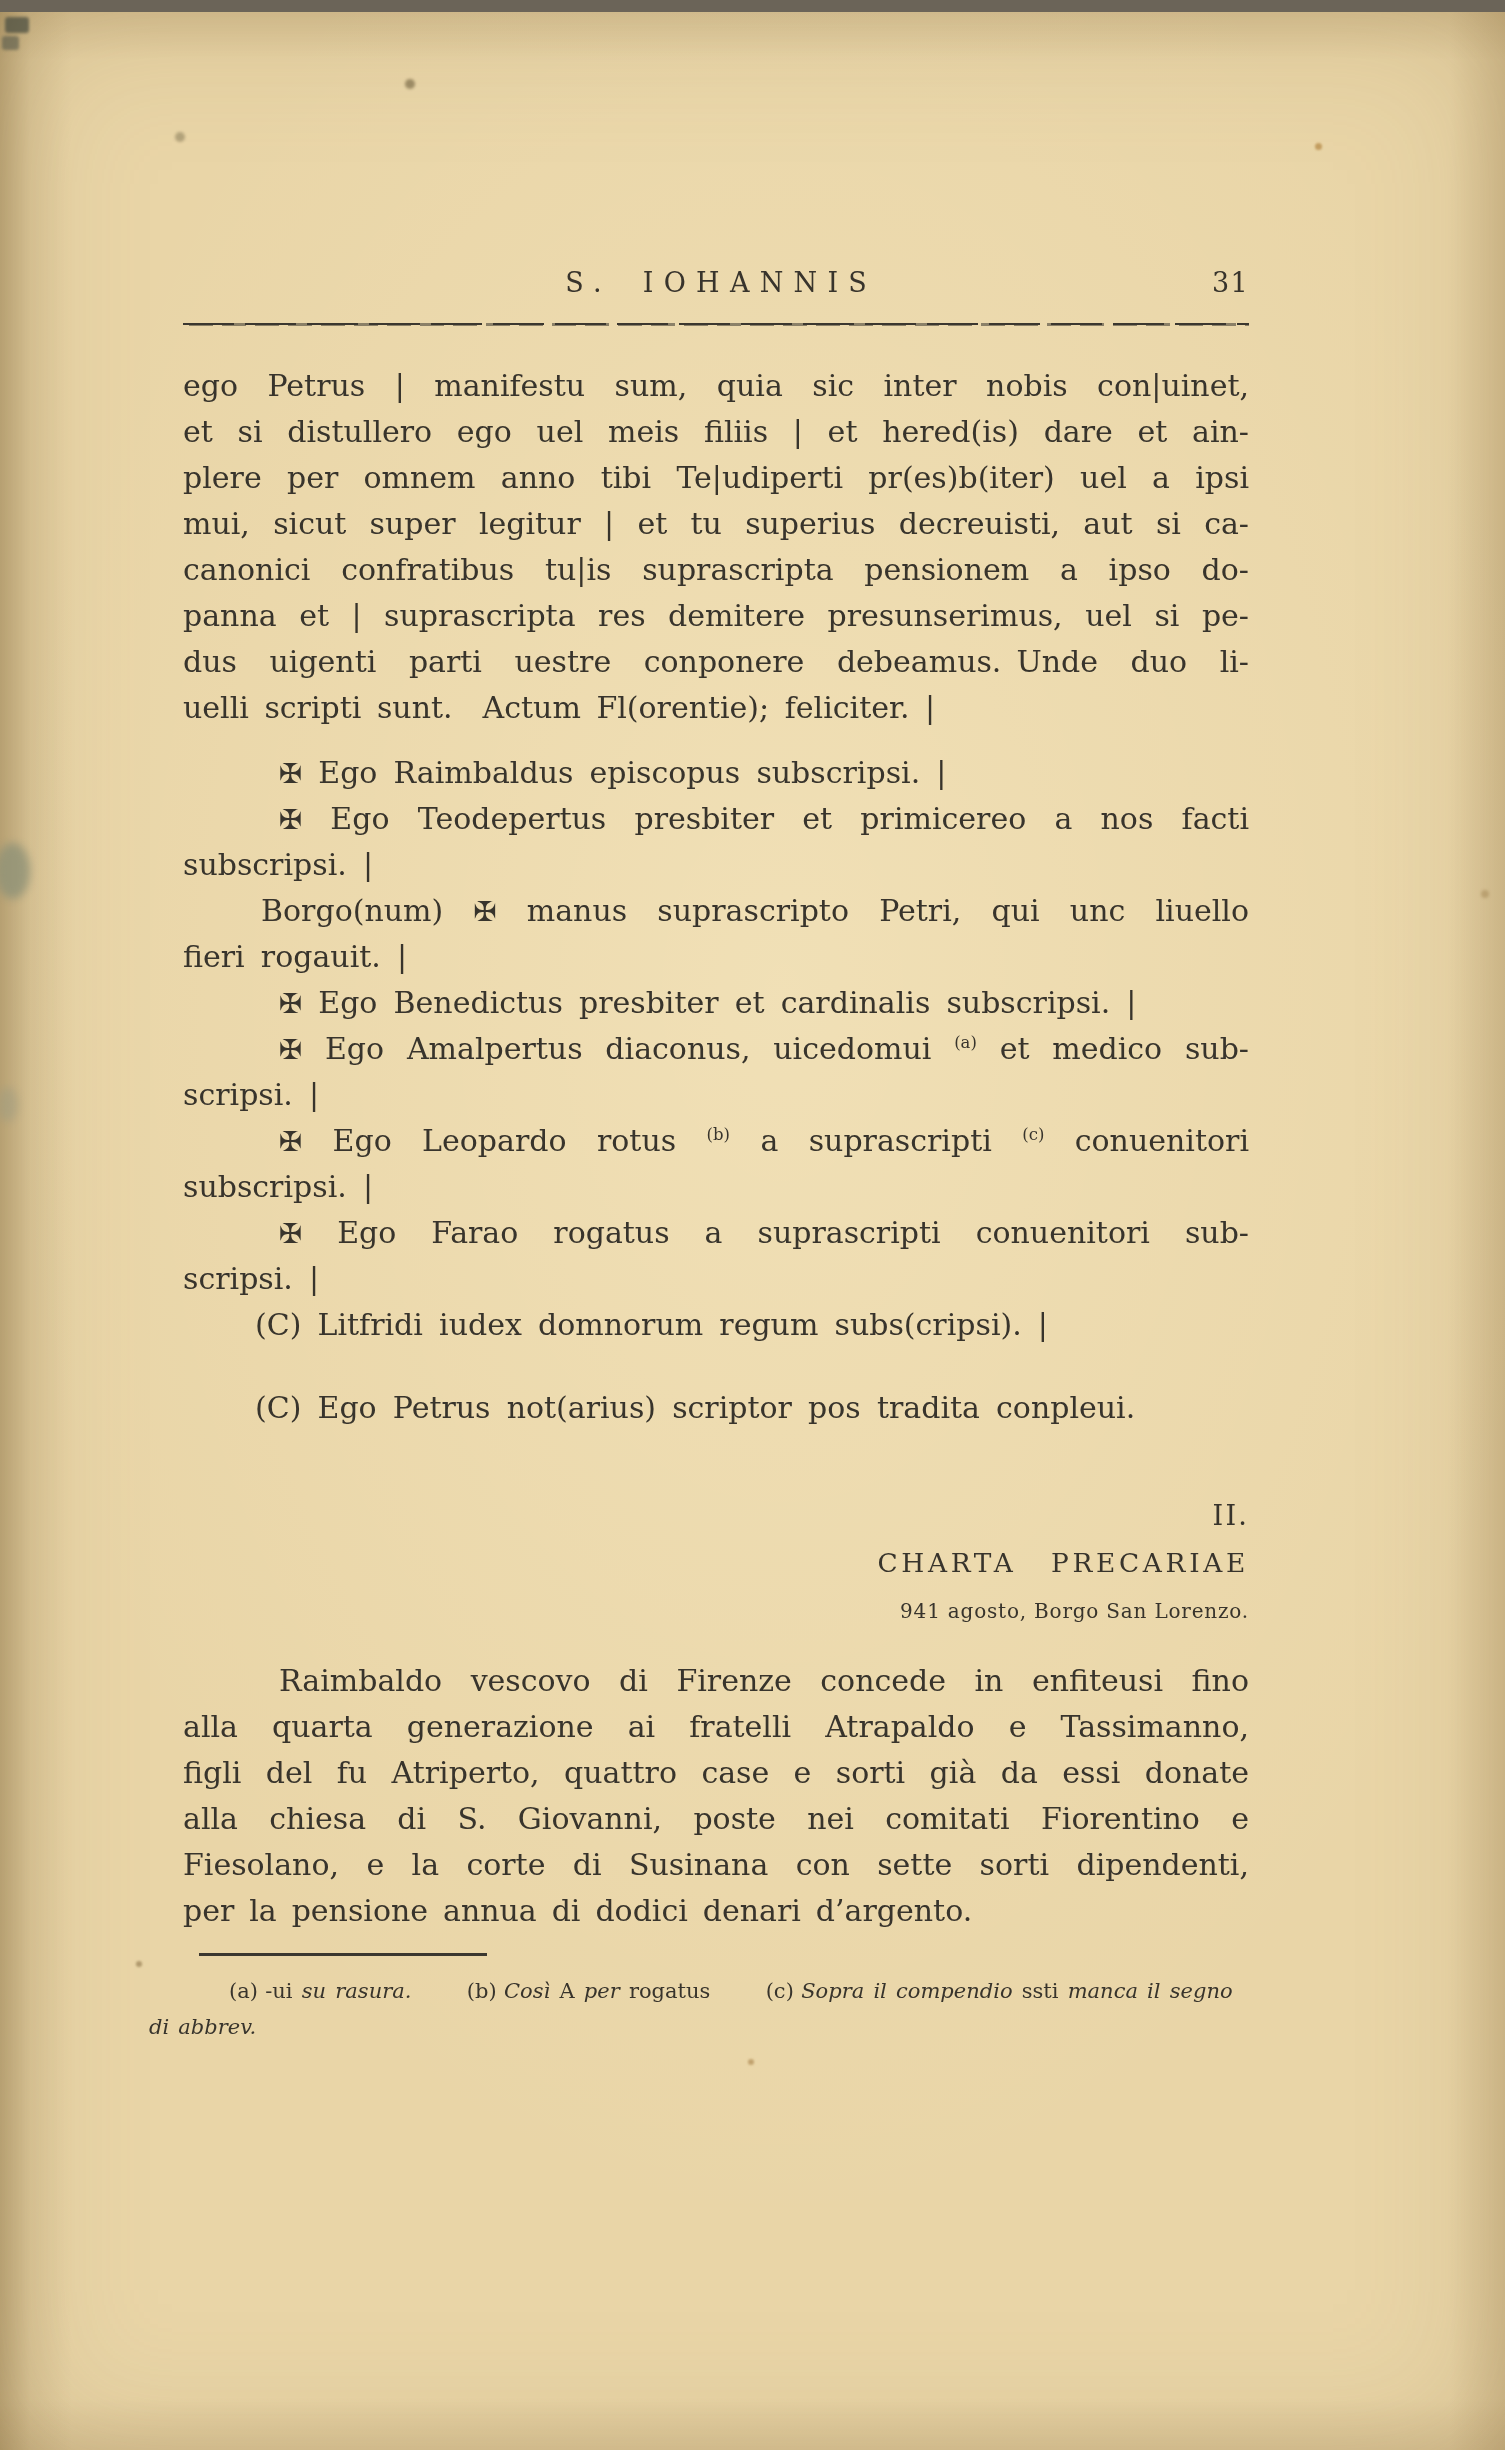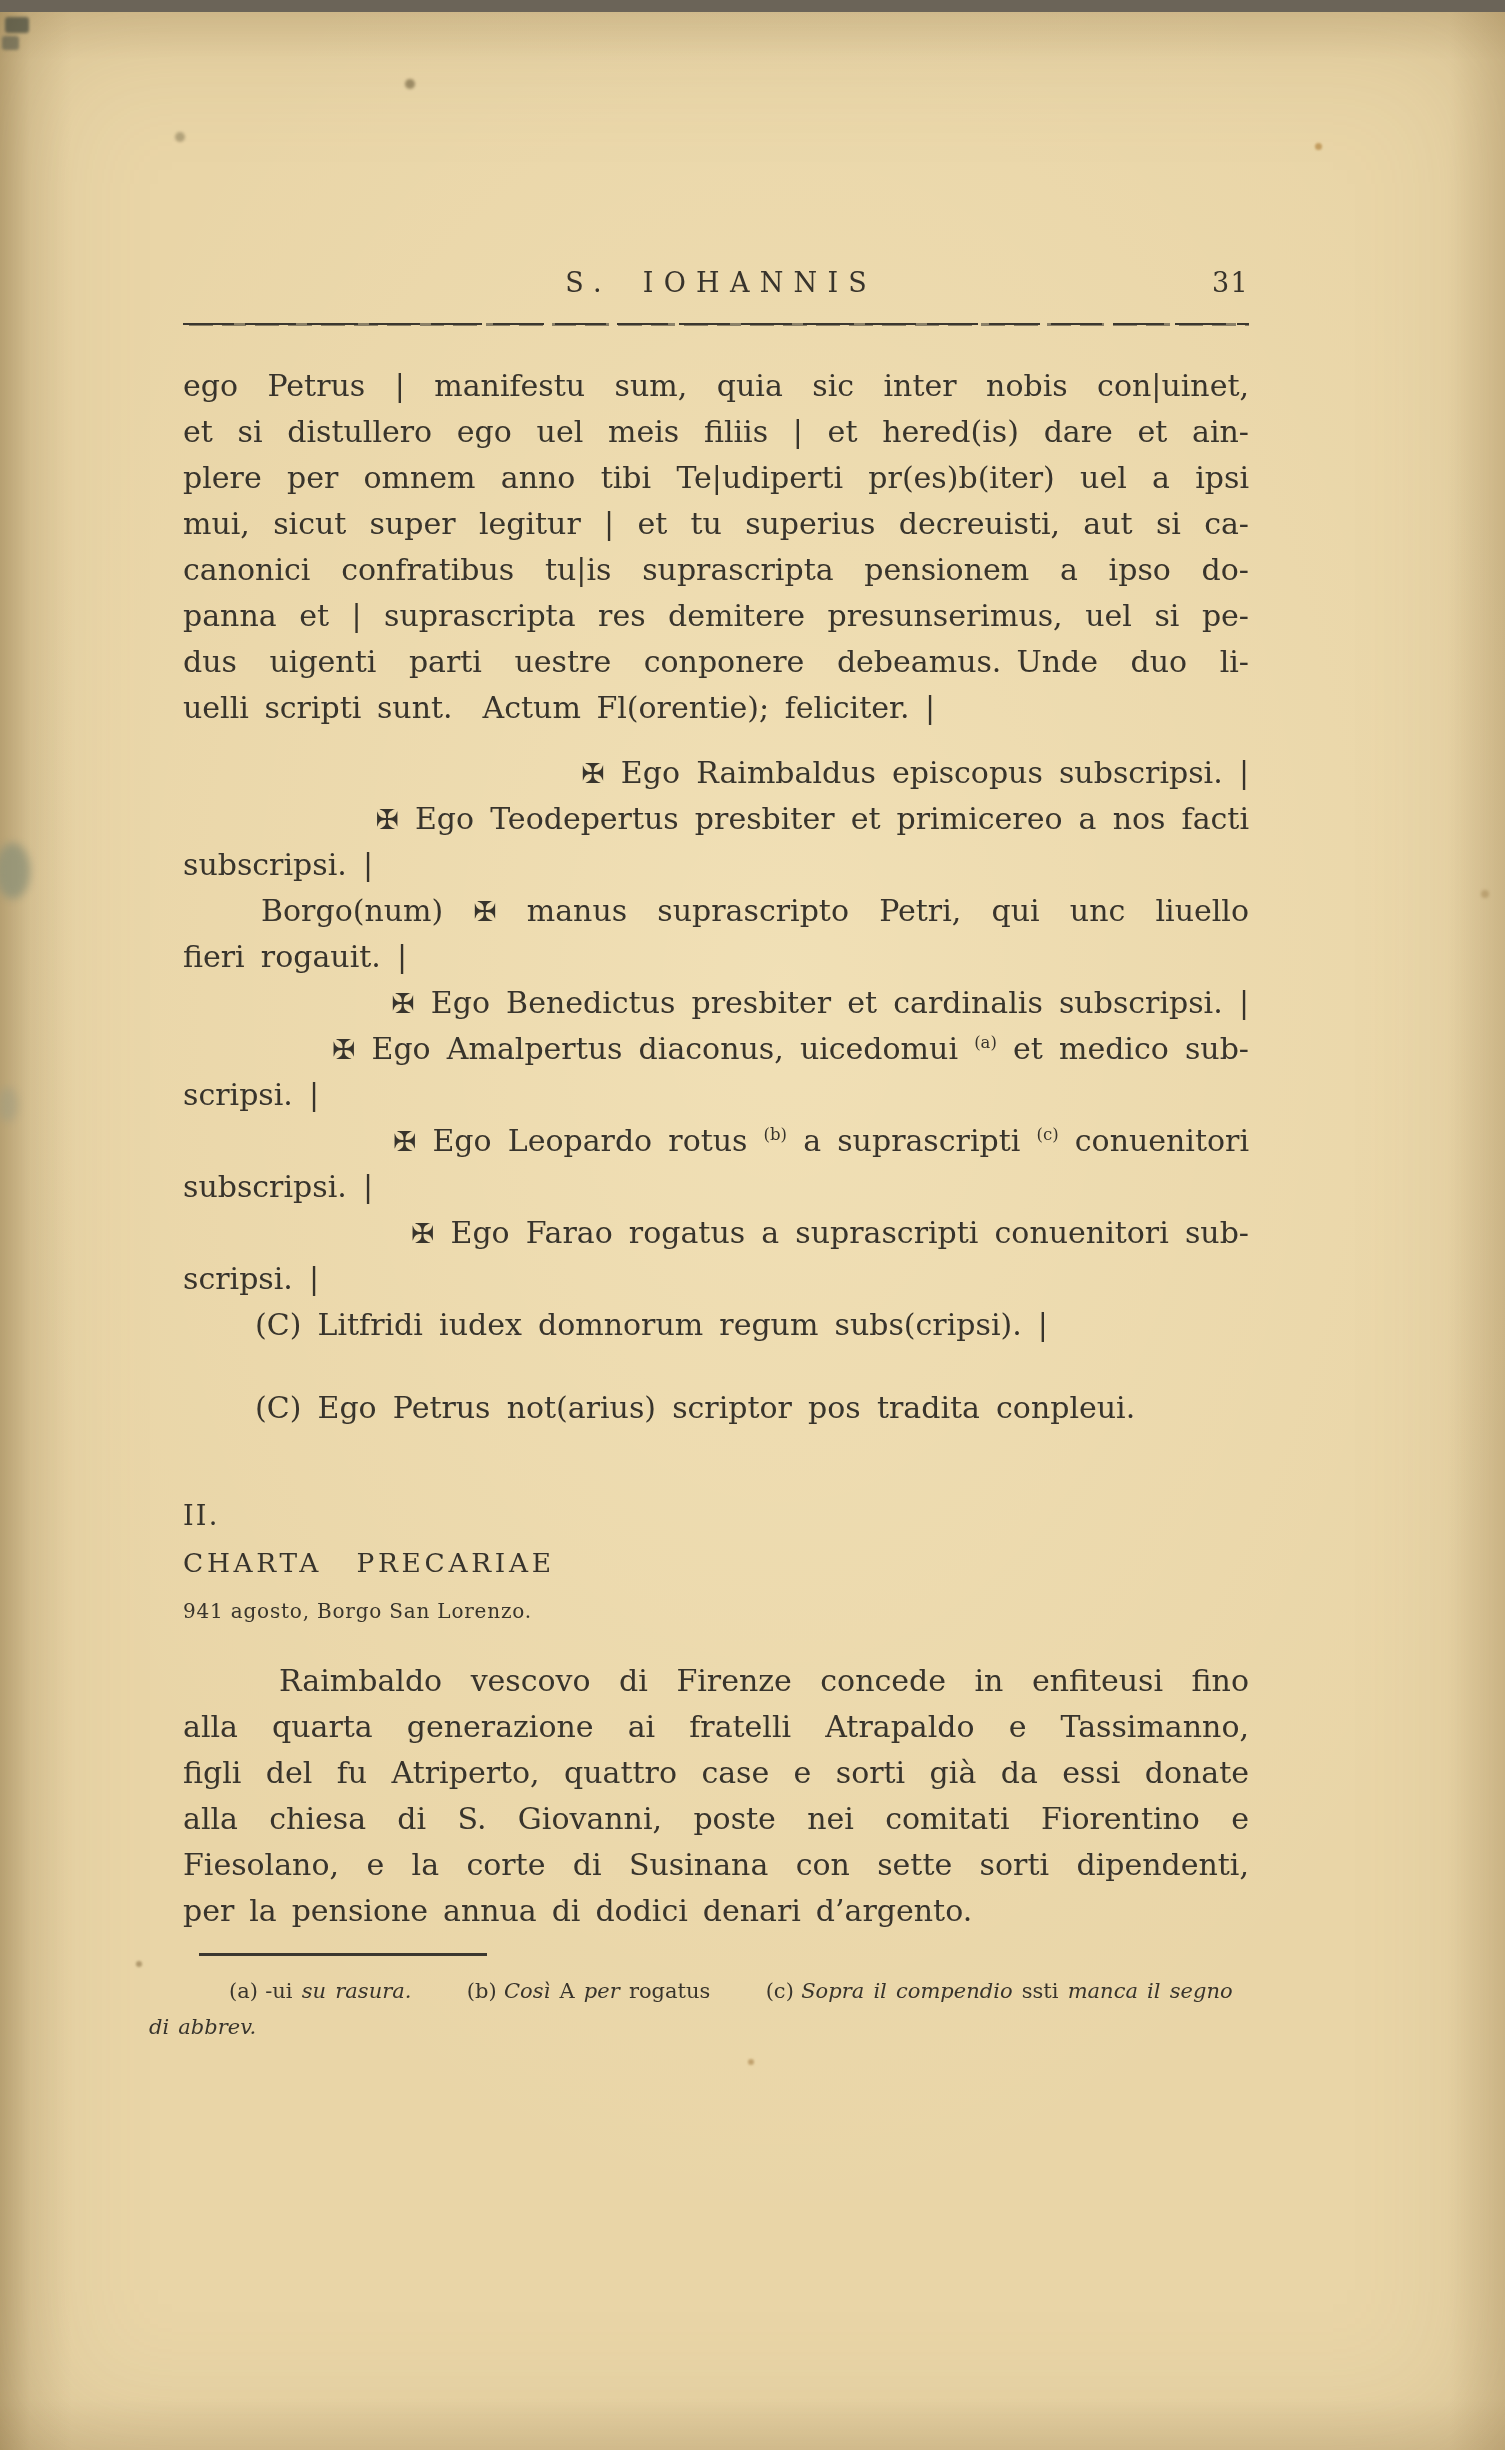--- a/index.html
+++ b/index.html
@@ -30,29 +30,29 @@
       repeating-linear-gradient(90deg,#3b372f 0 51px, rgba(0,0,0,0) 51px 62px),
       repeating-linear-gradient(90deg, rgba(59,55,47,.55) 0 24px, rgba(0,0,0,0) 24px 33px);
     background-size:100% 2.4px,100% 3.2px;
     background-position:0 0,5.6px 0.8px;
     background-repeat:no-repeat;
   }
   .charter{margin-top:37px;font-size:30px;word-spacing:.20em;}
   .line{height:46px;line-height:46px;overflow:hidden;white-space:nowrap;}
   .just{text-align:justify;white-space:normal;}
   .just::after{content:"";display:inline-block;width:100%;height:0;}
-  .ind-cross{text-indent:96px;text-align:right;}
+  .ind-cross{text-indent:96px;}
   .ind-sig{text-indent:78px;}
   .ind-c{text-indent:72px;}
   .ind-par{text-indent:96px;}
   .subs{margin-top:19px;font-size:30px;word-spacing:.22em;}
   .gap-top{margin-top:37px;}
   .cross{font-family:"DejaVu Sans","Liberation Sans",sans-serif;font-size:.92em;letter-spacing:0;}
   sup{font-size:.55em;line-height:0;vertical-align:super;letter-spacing:0;}
-  .sect{margin-top:62px;text-align:left;}
+  .sect{margin-top:62px;text-align:right;}
   .sect-num{font-size:27px;line-height:45px;letter-spacing:.08em;}
   .sect-title{margin-top:6.4px;font-size:26.4px;line-height:37px;letter-spacing:.14em;word-spacing:.85em;}
   .sect-date{margin-top:13px;font-size:20px;line-height:34px;letter-spacing:.04em;}
   .summary{margin-top:30px;font-size:30px;word-spacing:.18em;}
   .fnblock{margin-top:17.6px;margin-left:-34px;font-size:21px;word-spacing:.12em;}
   .fnline{height:36px;line-height:36px;overflow:hidden;}
   .fn-ind{text-indent:80px;}
   .it{font-style:italic;}
   .fnm{margin-right:.35em;}
   .fngap{margin-left:2.2em;}

